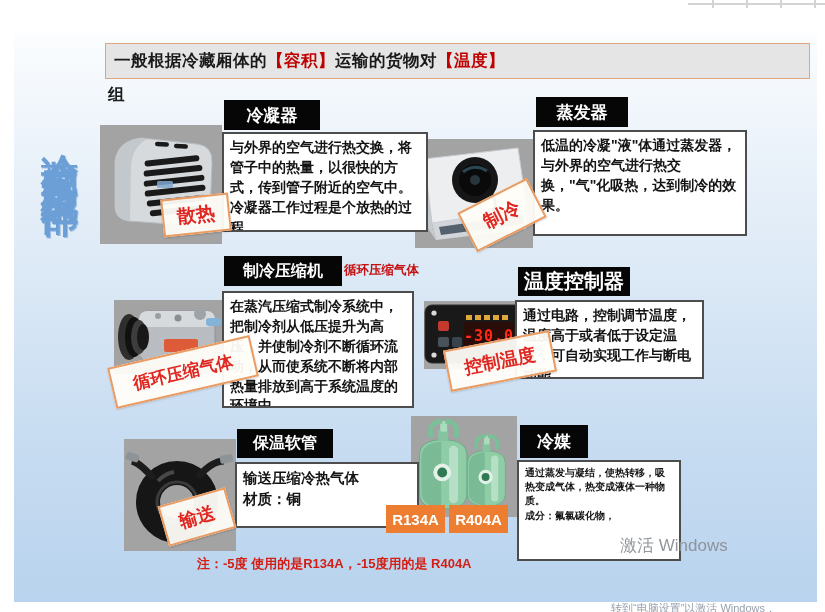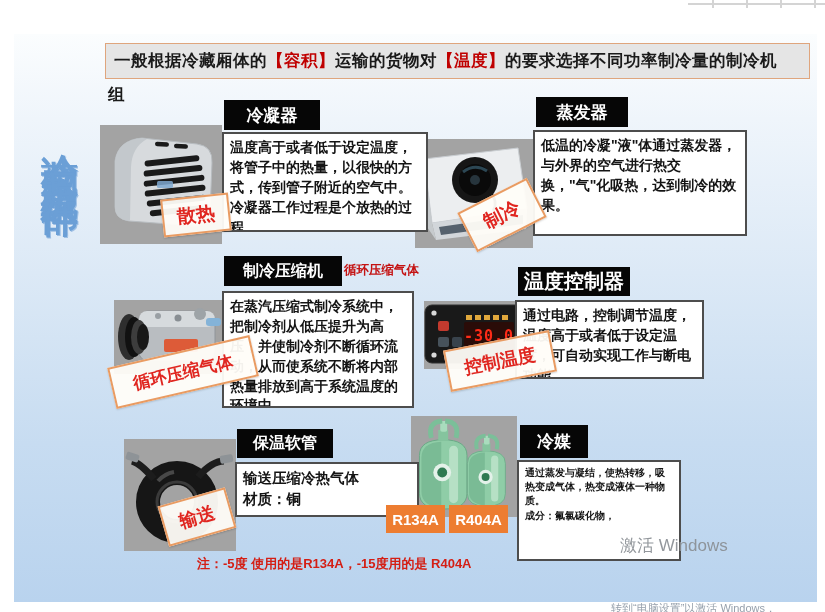--- a/index.html
+++ b/index.html
@@ -46,21 +46,21 @@
   #h1{left:224px;top:100px;width:96px;height:30px;font-size:17px;}
   #h2{left:536px;top:97px;width:92px;height:30px;font-size:17px;}
   #h3{left:224px;top:256px;width:118px;height:30px;font-size:16px;}
   #h4{left:518px;top:267px;width:112px;height:29px;font-size:20px;}
   #h5{left:237px;top:429px;width:96px;height:29px;font-size:16px;}
   #h6{left:520px;top:425px;width:68px;height:33px;font-size:17px;}
   #b1{left:222px;top:132px;width:206px;height:100px;}
   #b2{left:533px;top:130px;width:214px;height:106px;}
   #b3{left:222px;top:291px;width:192px;height:117px;}
   #b4{left:515px;top:300px;width:189px;height:79px;}
-  #b5{left:235px;top:462px;width:184px;height:55px;font-size:14.5px;}
+  #b5{left:235px;top:462px;width:184px;height:66px;font-size:14.5px;}
   #b6{left:517px;top:460px;width:164px;height:101px;font-size:10px;}
   #s1{left:162px;top:196px;width:64px;height:34px;transform:rotate(-6deg);font-size:19px;}
   #s2{left:463px;top:193px;width:74px;height:40px;transform:rotate(-27deg);font-size:19px;}
   #s3{left:110px;top:351px;width:142px;height:38px;transform:rotate(-13deg);font-size:17px;}
   #s4{left:446px;top:340px;width:104px;height:38px;transform:rotate(-11deg);font-size:18px;}
   #s5{left:162px;top:496px;width:66px;height:38px;transform:rotate(-16deg);font-size:18px;}
   #note3{left:344px;top:262px;font-size:12.5px;font-weight:700;color:#c41212;}
   #btn1{left:386px;top:505px;width:59px;height:28px;}
   #btn2{left:449px;top:505px;width:59px;height:28px;}
   #footnote{position:absolute;left:197px;top:555px;font-size:13px;font-weight:700;color:#d41e14;z-index:3;}
@@ -82,21 +82,20 @@
 
   <div class="slide"></div>
 
   <div class="vtitle">冷藏车制冷机组部件</div>
 
   <div class="headline-box">
     <span>一般根据冷藏厢体的</span>
     <span class="red">【容积】</span>
     <span>运输的货物对</span>
     <span class="red">【温度】</span>
-    <span>的要求选择不同功率制冷量的制冷机</span>
   </div>
   <div class="headline-overflow">组</div>
 
   <div class="photo" id="p1">
     <svg viewBox="0 0 122 119">
       <path d="M15 36 Q18 15 42 13 L97 19 Q113 21 112 38 L110 88 Q110 100 96 101 L29 96 Q15 94 15 82 Z" fill="#d7dadd" stroke="#b7bcc0" stroke-width="1"></path>
       <path d="M15 36 Q18 15 42 13 L47 14 Q32 22 31 42 L30 95 L29 96 Q15 94 15 82 Z" fill="#c3c8cc"></path>
       <g fill="#1a1a1a">
         <rect x="55" y="17" width="14" height="4.5" rx="2.2" transform="rotate(4 62 19)"></rect>
         <rect x="74" y="19" width="14" height="4.5" rx="2.2" transform="rotate(4 81 21)"></rect>
@@ -106,21 +105,21 @@
         <rect x="45" y="43" width="59" height="6" rx="3"></rect>
         <rect x="44" y="53" width="61" height="6" rx="3"></rect>
         <rect x="44" y="63" width="61" height="6" rx="3"></rect>
         <rect x="45" y="73" width="59" height="6" rx="3"></rect>
         <rect x="47" y="83" width="54" height="6" rx="3"></rect>
       </g>
       <rect x="57" y="56" width="16" height="7" rx="1.5" fill="#7fa8d0" opacity="0.85"></rect>
     </svg>
   </div>
   <div class="hdr" id="h1">冷凝器</div>
-  <div class="bodybox" id="b1">温度高于或者低于设定温度，将管子中的热量，以很快的方式，传到管子附近的空气中。冷凝器工作过程是个放热的过程。</div>
+  <div class="bodybox" id="b1">与外界的空气进行热交换，将管子中的热量，以很快的方式，传到管子附近的空气中。冷凝器工作过程是个放热的过程。</div>
   <div class="stamp" id="s1">散热</div>
 
   <div class="photo" id="p2">
     <svg viewBox="0 0 118 109">
       <path d="M9 20 L103 9 L112 70 L17 84 Z" fill="#eceef0" stroke="#c9cdd1" stroke-width="1"></path>
       <path d="M17 84 L112 70 L111 90 L21 101 Z" fill="#d2d6da"></path>
       <path d="M9 20 L17 84 L21 101 L12 88 Z" fill="#c6cacd"></path>
       <circle cx="60" cy="41" r="23" fill="#161616"></circle>
       <circle cx="60" cy="41" r="16" fill="#0a0a0a"></circle>
       <path d="M48 33 q12 -9 24 -1" stroke="#2c4754" stroke-width="3" fill="none"></path>

